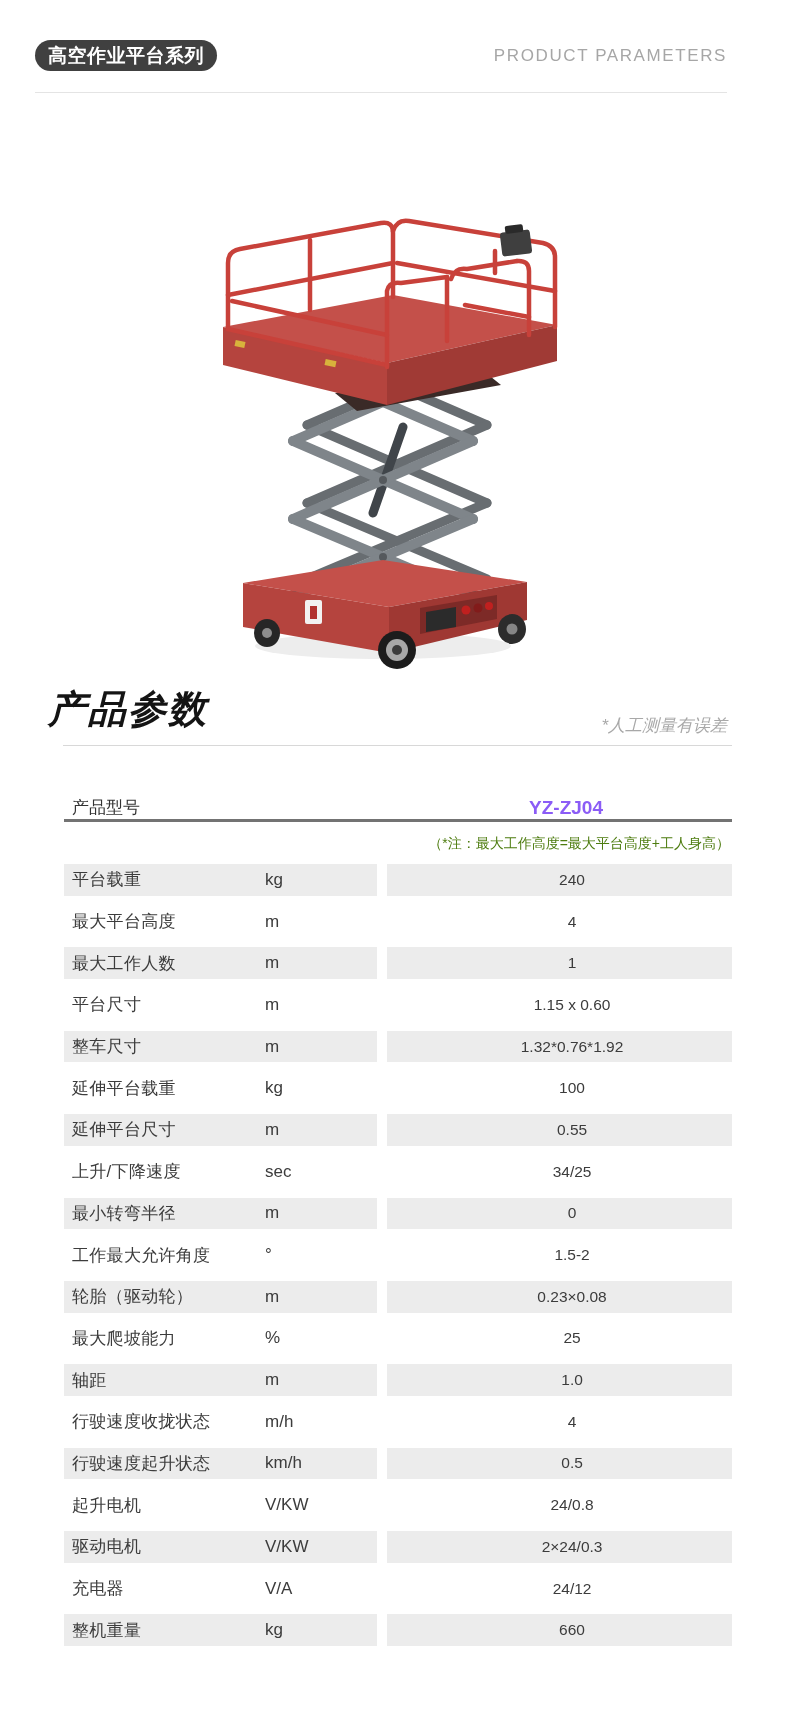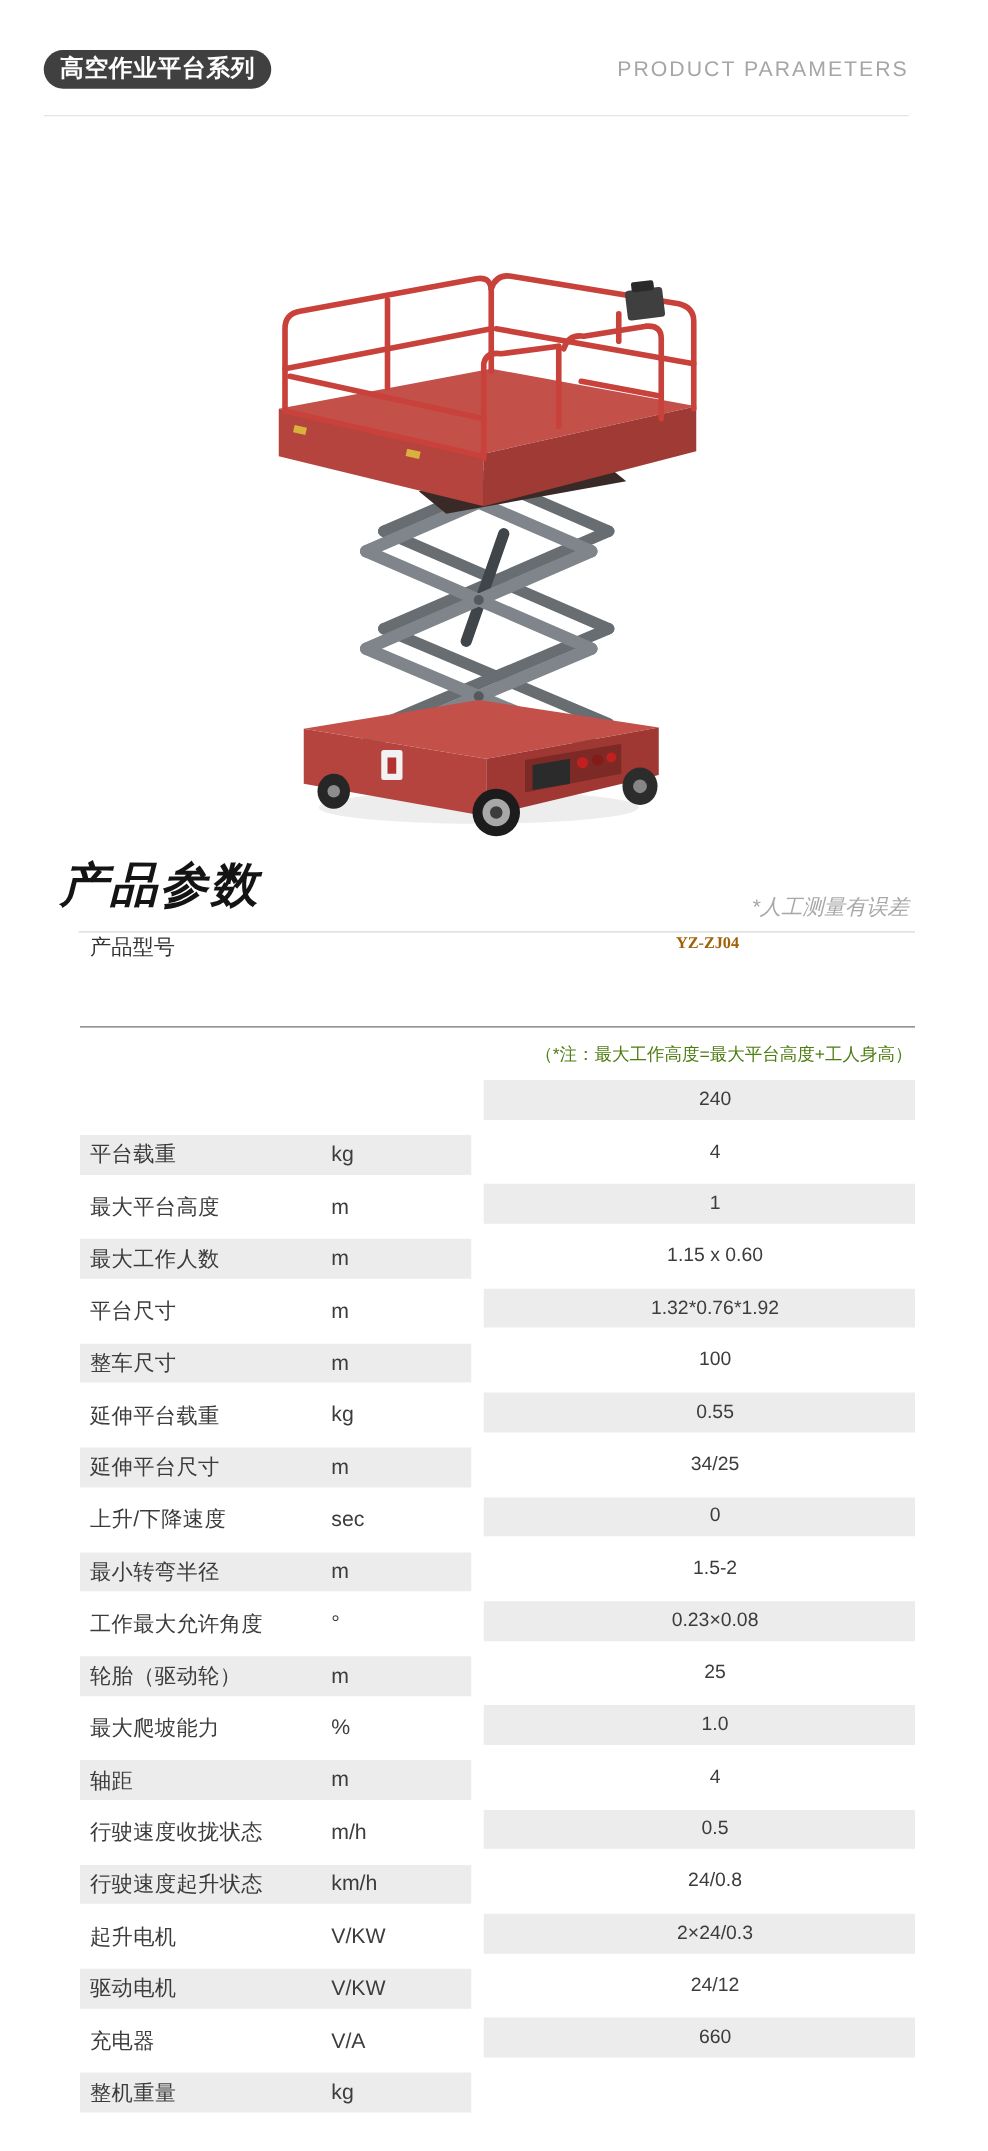--- a/index.html
+++ b/index.html
@@ -18,29 +18,29 @@
   .figure { display:block; margin:12px 195px 0 165px; width:430px; height:566px; }
 
   
   .section-head { position:relative; margin:14px 63px 0 48px; height:52px;font-style:italic; }
   .section-title { font-size:38px; font-weight:bold; color:#141414; letter-spacing:2px; line-height:48px; }
   .section-note { position:absolute; right:0; bottom:0; color:#a8a8a8; font-size:17px; }
   .divider-mid { border-bottom:1px solid #d8d8d8; margin:8px 58px 0 63px; }
 
   
   .spec { margin:0 58px 0 64px; width:668px; }
-  .model-row { display:flex; align-items:flex-start; height:76px; border-bottom:1px solid #737373;font-family:Liberation Serif, serif; }
+  .model-row { display:flex; align-items:flex-end; height:76px; border-bottom:3px solid #737373; }
   .model-label { width:326px; padding-left:8px; font-size:17px; color:#333; }
-  .model-value { width:332px; margin-left:10px; text-align:center; font-size:13px; font-weight:bold; color:#a16207; }
+  .model-value { width:332px; margin-left:10px; text-align:center; font-size:19px; font-weight:bold; color:#8b5cf6; }
   .table-note { height:36px; line-height:42px; text-align:right; font-size:14px; color:#4d7c0f; padding-right:2px; }
 
   .rows { margin-top:1px; }
   .trow { display:flex; height:41.7px; padding:5px 0; }
   .cell { height:100%; display:flex; align-items:center; }
-  .cl { width:358px; position:relative; padding-left:8px;margin-top:44px; }
+  .cl { width:358px; position:relative; padding-left:8px; }
   .cr { width:392px; margin-left:10px; justify-content:center;padding-left:25px; }
   .trow:nth-child(odd) .cell { background:#ececec; }
   .lbl { font-size:17px; color:#3c3c3c; letter-spacing:0.3px; }
   .unit { position:absolute; left:201px; font-size:17px; color:#3c3c3c; }
   .val { font-size:15.5px; color:#3c3c3c; }
 </style>
 </head>
 <body>
 
 <div class="page">

